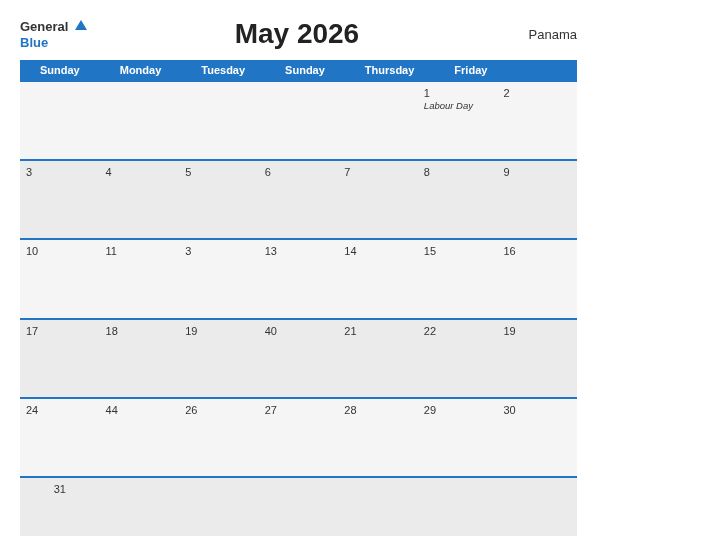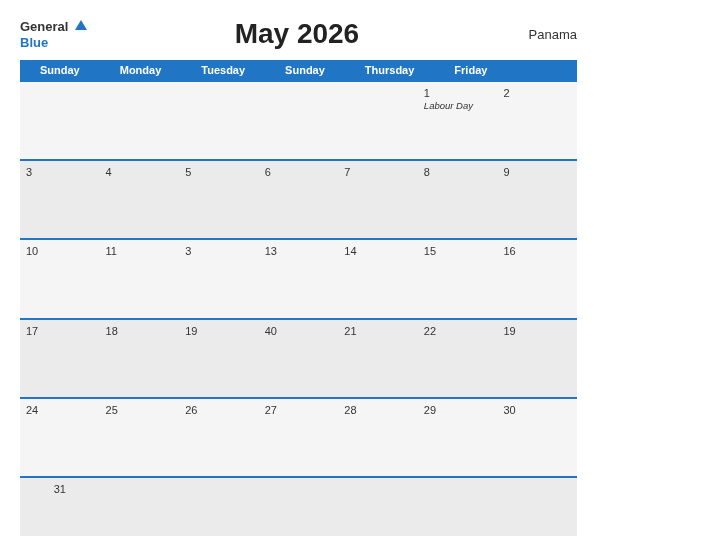--- a/index.html
+++ b/index.html
@@ -257,21 +257,21 @@
           </div>
           <div class="cal-cell">
             <span class="day-num">19</span>
           </div>
         </div>
         <div class="cal-week">
           <div class="cal-cell">
             <span class="day-num">24</span>
           </div>
           <div class="cal-cell">
-            <span class="day-num">25</span>
+            <span class="day-num">44</span>
           </div>
           <div class="cal-cell">
             <span class="day-num">26</span>
           </div>
           <div class="cal-cell">
             <span class="day-num">27</span>
           </div>
           <div class="cal-cell">
             <span class="day-num">28</span>
           </div>

